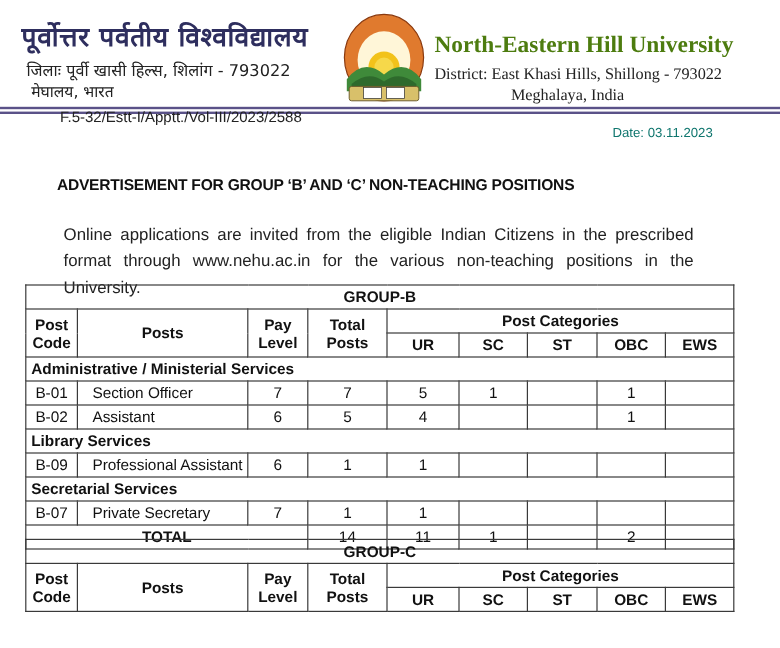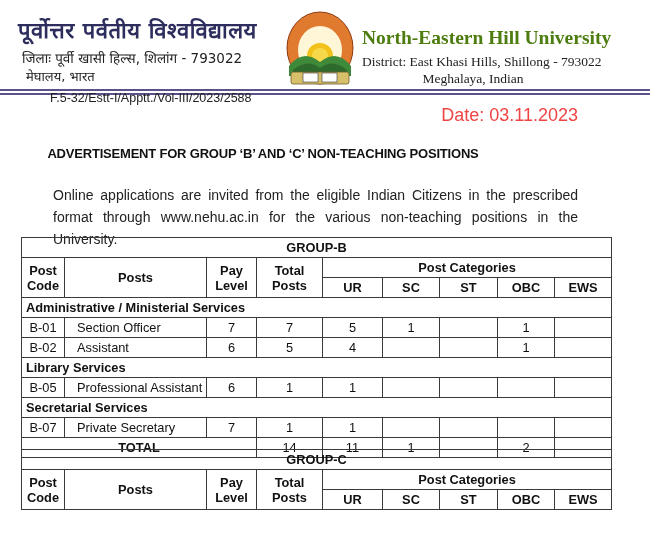--- a/index.html
+++ b/index.html
@@ -8,21 +8,21 @@
   .hi-title { top:14px; font-size:22px; font-weight:bold; left:18px; width:262px; letter-spacing:0.5px; }
   .hi-line2 { top:49px; font-size:13.5px; color:#222; left:22px; width:262px; }
   .hi-line3 { top:67px; font-size:13px; color:#222; left:26px; width:262px; }
   .logo { position:absolute; left:285px; top:10px; width:70px; height:78px; }
   .en-title { position:absolute; left:362px; top:27px; font-family:"Liberation Serif", serif; font-size:19.5px; font-weight:bold; color:#4d7c0f; }
   .en-line2 { position:absolute; left:362px; top:54px; font-family:"Liberation Serif", serif; font-size:13.5px; color:#222; }
   .en-line3 { position:absolute; left:362px; top:71px; width:222px; text-align:center; font-family:"Liberation Serif", serif; font-size:13.5px; color:#222; }
   .rule1 { position:absolute; left:0; top:89px; width:650px; height:2px; background:#5a5288; }
   .rule2 { position:absolute; left:0; top:93px; width:650px; height:2px; background:#5a5288; }
   .ref { position:absolute; left:50px; top:91px; font-size:12.5px; color:#222; }
-  .date { position:absolute; right:72px; top:105px; font-size:18px; color:#ef4444; }
+  .date { position:absolute; right:56px; top:105px; font-size:11px; color:#0f766e; }
   .advt { position:absolute; left:0; width:526px; top:146px; text-align:center; font-size:13px; font-weight:bold; letter-spacing:-0.2px; }
   .intro { position:absolute; left:53px; top:184px; width:525px; font-size:14px; line-height:22px; text-align:justify; text-align-last:left; color:#222; }
   table { position:absolute; left:21px; border-collapse:collapse; font-size:12.8px; table-layout:fixed; }
   td, th { border:1px solid #3a3a3a; padding:0 4px; height:19px; text-align:center; font-weight:normal; white-space:nowrap; overflow:hidden; }
   th { font-weight:bold;margin-top:48px; }
   td.left { text-align:left;padding-left:12px; }
   td.group-title { font-weight:bold; }
   td.section { text-align:left; font-weight:bold; }
   td.total-label { font-weight:bold; }
   #tblB { top:237px; width:590px; }
@@ -42,21 +42,21 @@
   <circle cx="35" cy="46" r="8" fill="#f6d84a"></circle>
   <path d="M4 56 Q18 38 35 52 Q52 38 66 56 L66 66 L4 66 Z" fill="#3f8a3a"></path>
   <path d="M8 60 Q22 48 35 58 Q48 48 62 60 L62 68 L8 68 Z" fill="#2e6a2c"></path>
   <rect x="6" y="62" width="58" height="12" rx="2" fill="#d8c06a" stroke="#6a5a2a" stroke-width="0.8"></rect>
   <rect x="18" y="63" width="15" height="9" fill="#fff" stroke="#333" stroke-width="0.6"></rect>
   <rect x="37" y="63" width="15" height="9" fill="#fff" stroke="#333" stroke-width="0.6"></rect>
 </svg>
 
 <div class="en-title">North-Eastern Hill University</div>
 <div class="en-line2">District: East Khasi Hills, Shillong - 793022</div>
-<div class="en-line3">Meghalaya, Indian</div>
+<div class="en-line3">Meghalaya, India</div>
 
 <div class="rule1"></div>
 <div class="rule2"></div>
 
 <div class="ref">F.5-32/Estt-I/Apptt./Vol-III/2023/2588</div>
 <div class="date">Date: 03.11.2023</div>
 
 <div class="advt">ADVERTISEMENT FOR GROUP ‘B’ AND ‘C’ NON-TEACHING POSITIONS</div>
 <div class="intro">Online applications are invited from the eligible Indian Citizens in the prescribed format through www.nehu.ac.in for the various non-teaching positions in the University.</div>
 
@@ -112,21 +112,21 @@
         <td>4</td>
         <td></td>
         <td></td>
         <td>1</td>
         <td></td>
       </tr>
       <tr>
         <td colspan="9" class="section">Library Services</td>
       </tr>
       <tr>
-        <td>B-05</td>
+        <td>B-09</td>
         <td class="left">Professional Assistant</td>
         <td>6</td>
         <td>1</td>
         <td>1</td>
         <td></td>
         <td></td>
         <td></td>
         <td></td>
       </tr>
       <tr>

